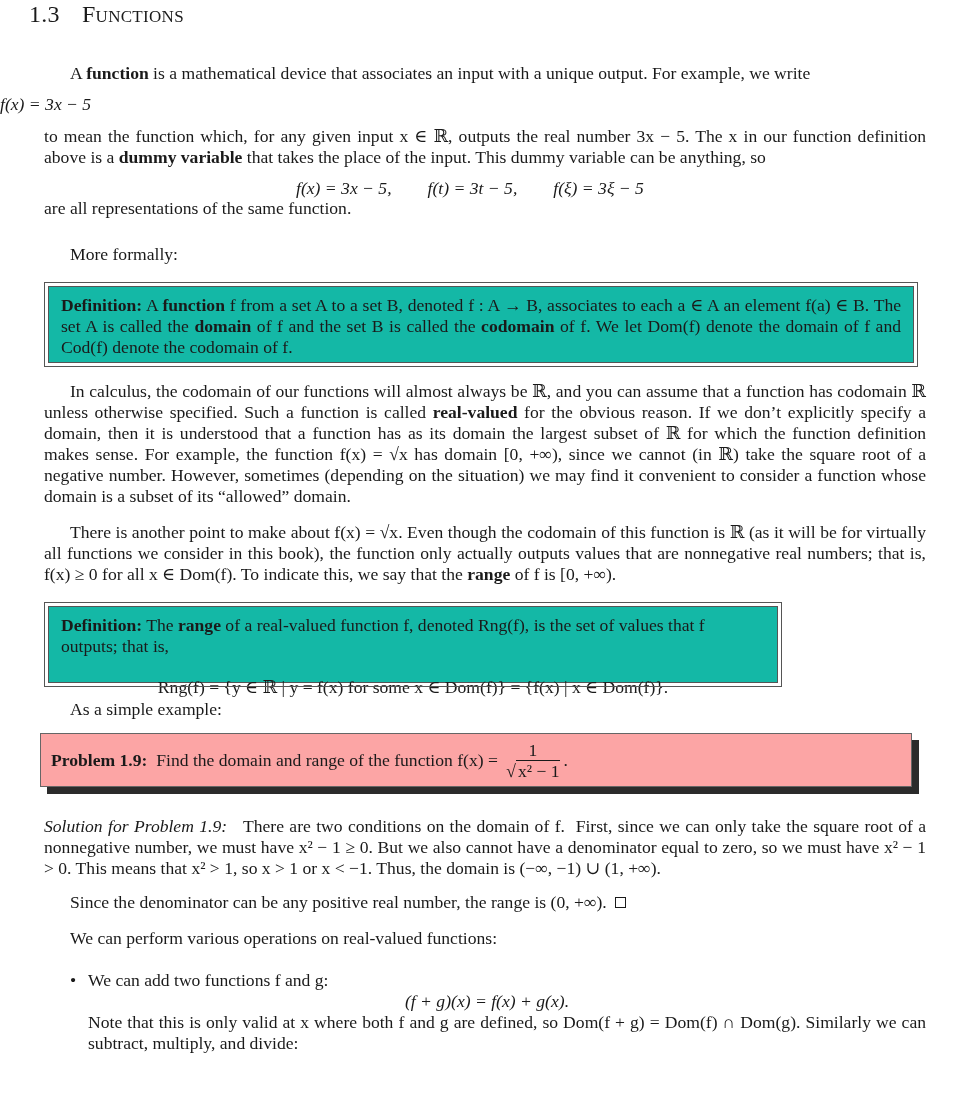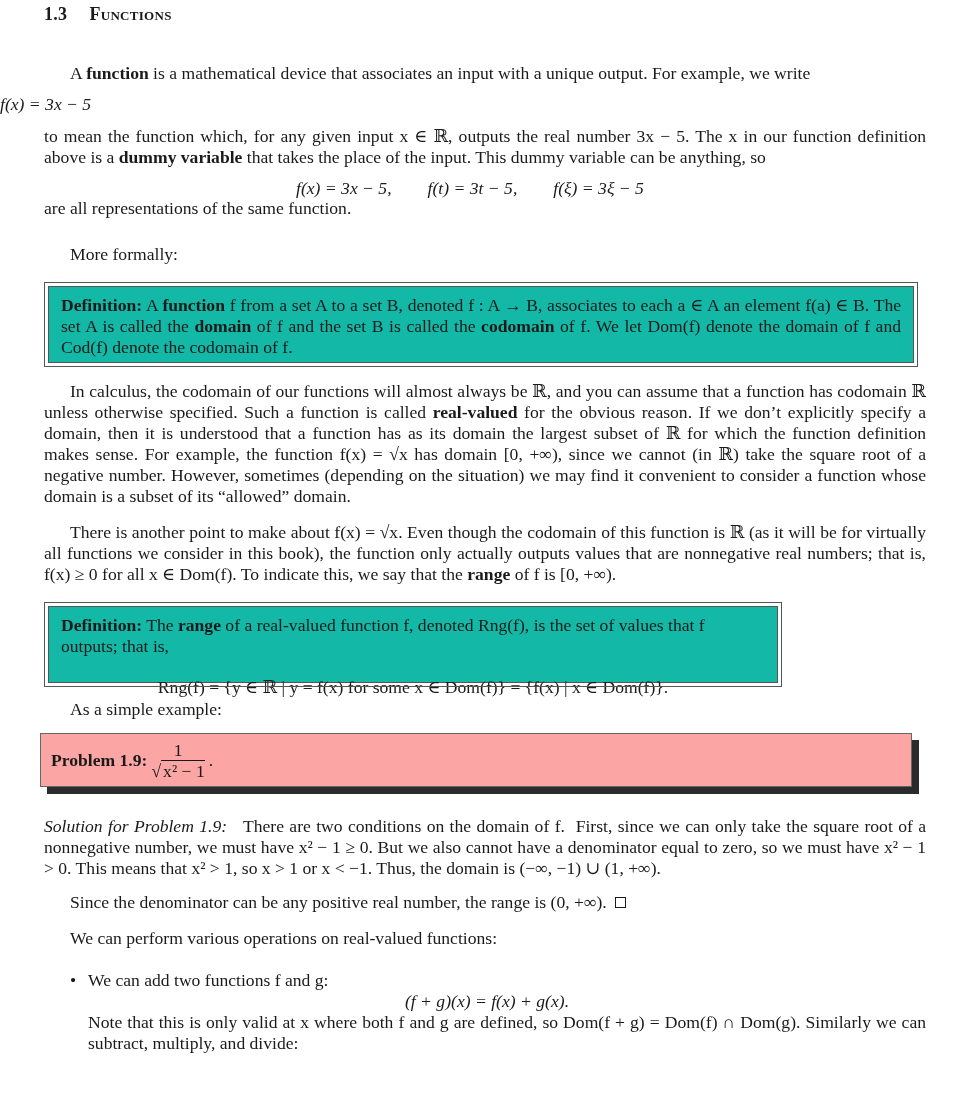--- a/index.html
+++ b/index.html
@@ -2,21 +2,21 @@
 <html><head>
 <meta charset="utf-8">
 <style>
   html, body { margin: 0; padding: 0; background: #ffffff; }
   body {
     width: 960px; height: 1108px; overflow: hidden; position: relative;
     font-family: "Liberation Serif", "DejaVu Serif", serif;
     color: #1a1a1a; font-size: 17.6px; line-height: 21px;
   }
   .abs { position: absolute; }
-  .heading { left: 44px; top: 4px; font-size: 18px; font-weight: bold; letter-spacing: 0.3px; }
+  .heading { left: 29px; top: 4px; font-size: 24px; font-weight: normal; letter-spacing: 0.3px; }
   .heading .num { margin-right: 22px; }
   .heading .title { font-variant: small-caps; }
   .para { left: 44px; width: 882px; text-align: justify; }
   .para.indent { text-indent: 26px; }
   .center { left: 0; width: 960px; }
   .line { left: 70px; white-space: nowrap; }
   b { font-weight: bold; }
   i { font-style: italic; }
   .box {
     border: 1px solid #555; outline: 1px solid #555; outline-offset: 3px;
@@ -79,20 +79,21 @@
     <b>Definition:</b><span>  The </span><b>range</b><span> of a real-valued function f, denoted Rng(f), is the set of values that f outputs; that is,</span>
   </div>
   <div style="text-align:center; margin-top:20px;">Rng(f) = {y ∈ ℝ | y = f(x) for some x ∈ Dom(f)} = {f(x) | x ∈ Dom(f)}.</div>
 </div>
 
 <div class="abs line" style="top:699px;">As a simple example:</div>
 
 <div class="abs problem">
   <div style="display:flex; align-items:center; height:52px; white-space:nowrap;">
     <b>Problem 1.9:</b>
+      <span style="white-space:pre;">  Find the domain and range of the function f(x) = </span>
     <span class="frac">
       <span class="num">1</span>
       <span class="den">√<span class="sqrt">x² − 1</span></span>
     </span>
       <span>.</span>
   </div>
 </div>
 
 <div class="abs para" style="top:816px;">
   <i>Solution for Problem 1.9:</i><span style="white-space:pre-wrap;">   There are two conditions on the domain of f.  First, since we can only take the square root of a nonnegative number, we must have x² − 1 ≥ 0. But we also cannot have a denominator equal to zero, so we must have x² − 1 &gt; 0. This means that x² &gt; 1, so x &gt; 1 or x &lt; −1. Thus, the domain is (−∞, −1) ∪ (1, +∞).</span>

